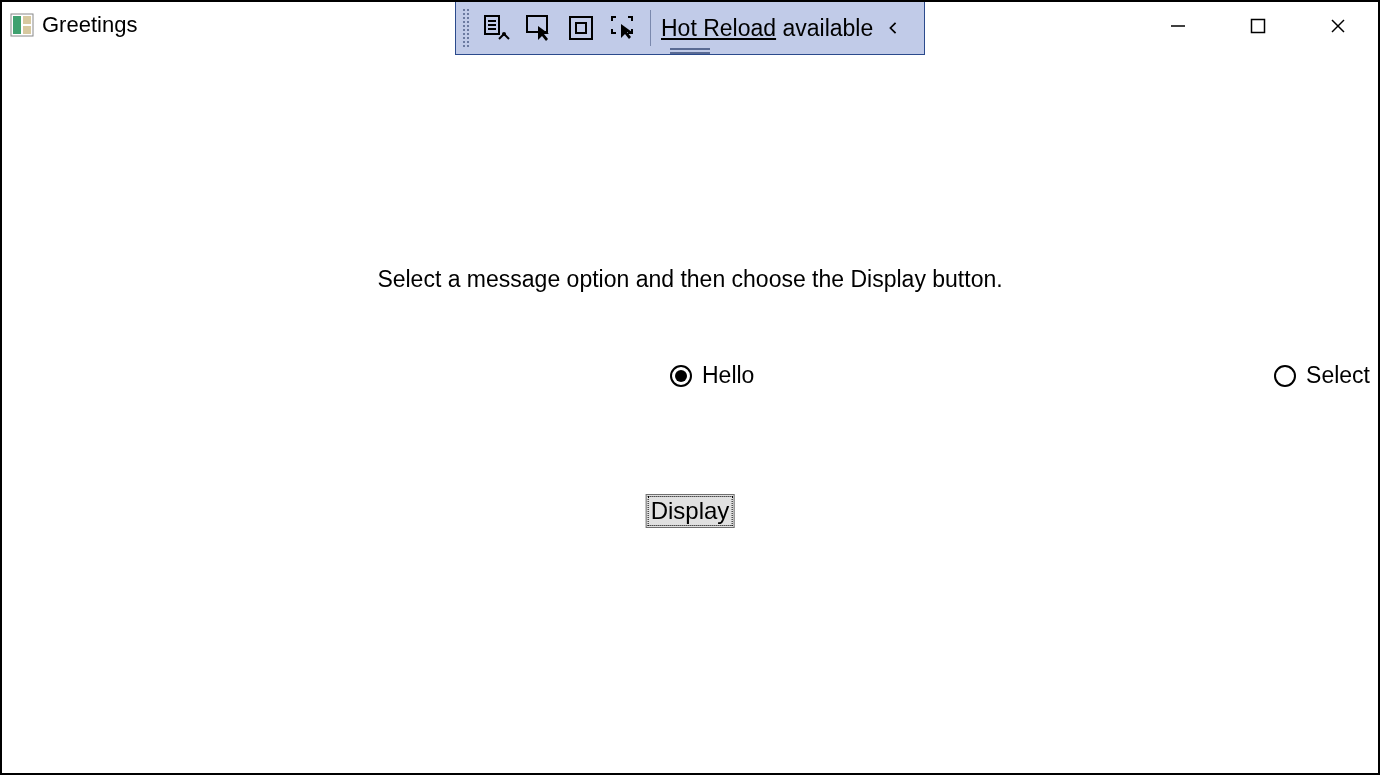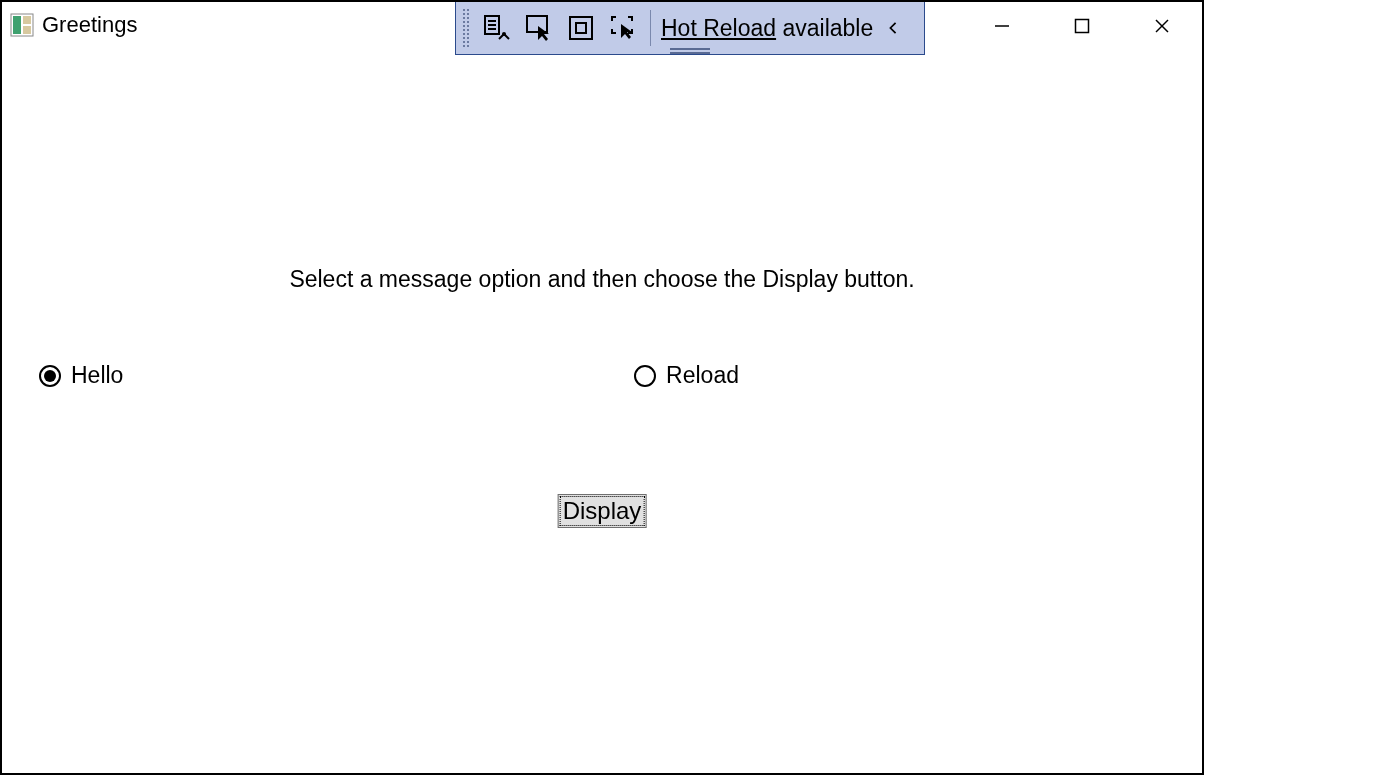--- a/index.html
+++ b/index.html
@@ -6,21 +6,21 @@
   html, body { margin: 0; padding: 0; }
   body {
     width: 1380px;
     height: 775px;
     font-family: "Segoe UI", Tahoma, sans-serif;
     background: #fff;
     position: relative;
     overflow: hidden;
   }
   .window {
-    width: 1204px;
+    width: 1380px;
     height: 775px;
     border: 2px solid #000;
     position: relative;
     background: #fff;
   }
 
   
   .titlebar {
     position: absolute;
     top: 0; left: 0; right: 0;
@@ -138,21 +138,21 @@
     text-align: center;
     font-size: 23px;
     color: #000;
     margin-top: 12px;
   }
   .radios {
     position: absolute;
     top: 308px;
     left: 0; right: 8px;
     display: flex;
-    justify-content: flex-start;
+    justify-content: flex-end;
     margin-left: 37px;
   }
   .radio-row {
     width: 700px;
     display: flex;
     justify-content: space-between;
   }
   .radio-item {
     display: flex;
     align-items: center;
@@ -278,21 +278,21 @@
     <div class="instruction">Select a message option and then choose the Display button.</div>
 
     <div class="radios">
       <div class="radio-row">
         <label class="radio-item">
           <span class="radio-circle checked"></span>
           <span>Hello</span>
         </label>
         <label class="radio-item">
           <span class="radio-circle"></span>
-          <span>Reload</span>
+          <span>Select</span>
         </label>
       </div>
     </div>
 
     <button class="display-btn">Display</button>
   </div>
 
 </div>
 
 </body></html>

